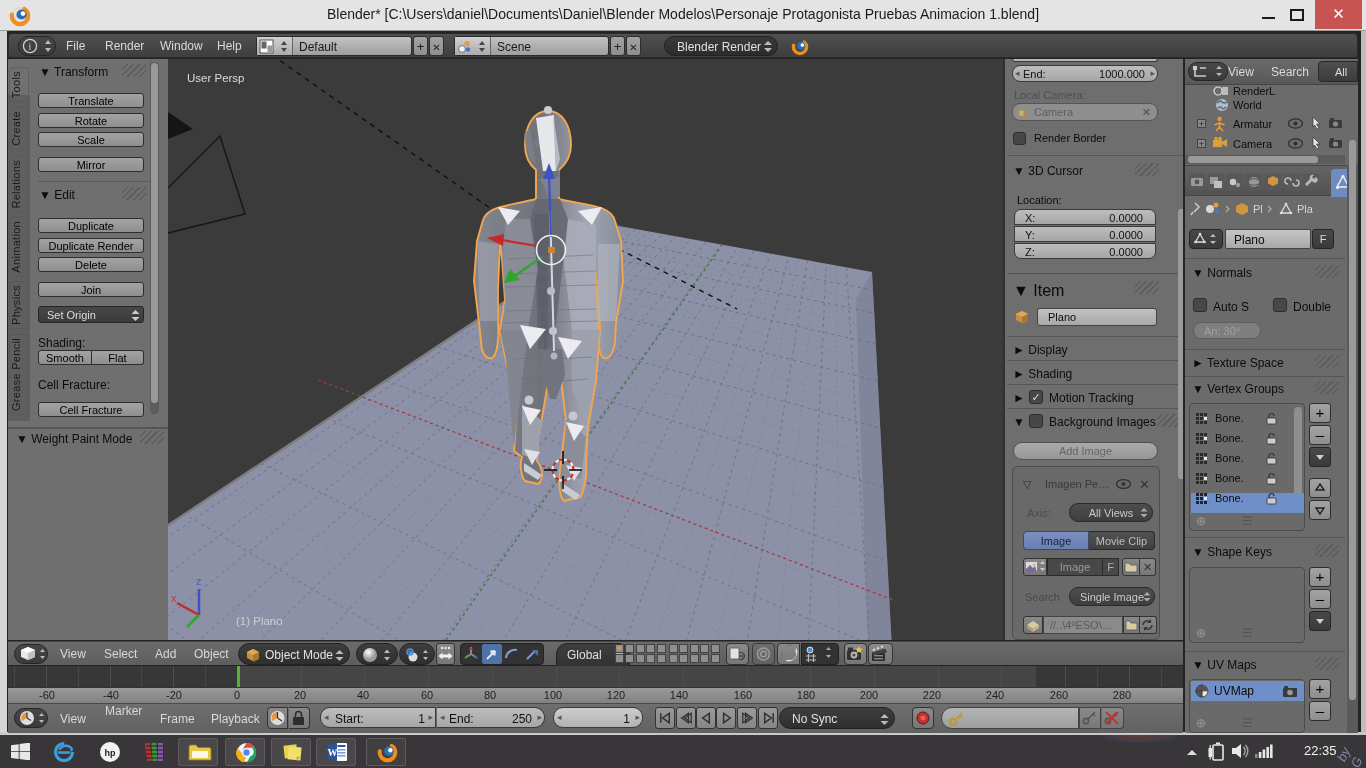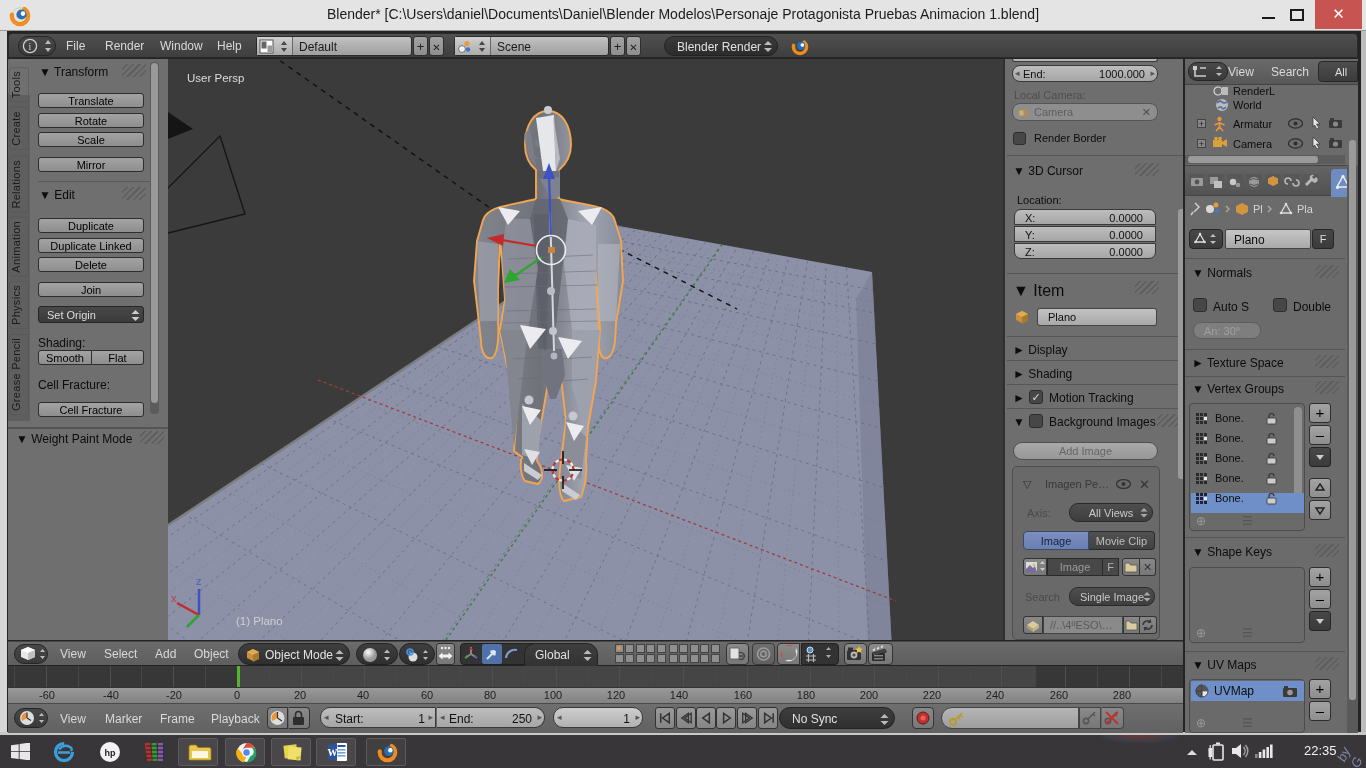--- a/index.html
+++ b/index.html
@@ -373,21 +373,21 @@
     <span class="abs blktxt" style="left:31px;top:6px">▼ Transform</span>
         <div class="abs grip" style="left:114px;top:5px"></div>
     <div class="abs btn tb" style="top:34px">Translate</div>
     <div class="abs btn tb" style="top:54px">Rotate</div>
     <div class="abs btn tb" style="top:73px">Scale</div>
     <div class="abs btn tb" style="top:98px">Mirror</div>
     <div class="abs" style="left:30px;top:122px;width:118px;height:1px;background:#5a5a5a"></div>
     <span class="abs blktxt" style="left:31px;top:129px">▼ Edit</span>
         <div class="abs grip" style="left:114px;top:128px"></div>
     <div class="abs btn tb" style="top:159px">Duplicate</div>
-    <div class="abs btn tb" style="top:179px">Duplicate Linked</div>
+    <div class="abs btn tb" style="top:179px">Duplicate Render</div>
     <div class="abs btn tb" style="top:198px">Delete</div>
     <div class="abs btn tb" style="top:223px">Join</div>
     <div class="abs dbtn tb" style="top:247px;height:17px;line-height:16px;text-align:left;padding-left:8px">Set Origin
       <svg class="abs" style="right:3px;top:2px" width="9" height="13" viewBox="0 0 9 13">
             <path d="M0.5 5l4-4 4 4zM0.5 8l4 4 4-4z" fill="#ccc"></path>
           </svg>
     </div>
     <span class="abs blktxt" style="left:30px;top:277px">Shading:</span>
     <div class="abs btn" style="left:30px;top:291px;width:54px;height:15px;border-radius:3px 0 0 3px;font-size:11px;line-height:14px">Smooth</div>
     <div class="abs btn" style="left:84px;top:291px;width:52px;height:15px;border-left:none;border-radius:0 3px 3px 0;font-size:11px;line-height:14px">Flat</div>
@@ -473,21 +473,21 @@
             <path d="M4 14a9 9 0 0111-8" stroke="#7a9cd0" stroke-width="2.2" fill="none"></path>
           </svg>
         </div>
     <div style="width:21px;height:20px">
           <svg width="20" height="20" viewBox="0 0 20 20">
             <path d="M4 15l7-7" stroke="#7a9cd0" stroke-width="2"></path>
             <path d="M9 6h6v6z" fill="#4f72ab"></path>
           </svg>
         </div>
   </div>
-  <div class="abs" style="left:516px;top:1px;width:74px;height:31px;background:linear-gradient(#3e3e3e,#2f2f2f);border:1px solid #222;border-radius:11px">
+  <div class="abs" style="left:548px;top:1px;width:74px;height:31px;background:linear-gradient(#3e3e3e,#2f2f2f);border:1px solid #222;border-radius:11px">
     <span class="abs" style="left:10px;top:4px;color:#e0e0e0">Global</span>
     <svg class="abs" style="right:5px;top:5px" width="9" height="13" viewBox="0 0 9 13">
           <path d="M0.5 5l4-4 4 4zM0.5 8l4 4 4-4z" fill="#bbb"></path>
         </svg>
   </div>
   <div class="abs" style="left:607px;top:2px;width:9px;height:9px;background:#8f8f8f;border:1px solid #444"></div>
 <div class="abs" style="left:617px;top:2px;width:9px;height:9px;background:#8f8f8f;border:1px solid #444"></div>
 <div class="abs" style="left:628px;top:2px;width:9px;height:9px;background:#8f8f8f;border:1px solid #444"></div>
 <div class="abs" style="left:638px;top:2px;width:9px;height:9px;background:#8f8f8f;border:1px solid #444"></div>
 <div class="abs" style="left:649px;top:2px;width:9px;height:9px;background:#8f8f8f;border:1px solid #444"></div>
@@ -616,21 +616,21 @@
   <div class="abs" style="left:0;top:37px;width:1175px;height:30px;background:linear-gradient(#6f6f6f,#616161);border-top:1px solid #4a4a4a;font-size:12px">
     <div class="abs dbtn" style="left:6px;top:4px;width:34px;height:20px;border-radius:10px">
       <svg width="32" height="18" viewBox="0 0 32 18">
             <circle cx="12" cy="9" r="7" fill="#ddd"></circle>
             <path d="M12 9L12 3.5A5.5 5.5 0 007.2 12z" fill="#e8953c"></path>
             <path d="M12 9V3.5M12 9l4 2.5" stroke="#333" stroke-width="1.2" fill="none"></path>
             <path d="M24 7l2.5-3 2.5 3zM24 11l2.5 3 2.5-3z" fill="#bbb"></path>
           </svg>
     </div>
     <span class="abs hdrtxt" style="left:52px;top:8px">View</span>
-    <span class="abs hdrtxt" style="left:97px;top:8px">Marker</span>
+    <span class="abs hdrtxt" style="left:97px;top:0">Marker</span>
     <span class="abs hdrtxt" style="left:152px;top:8px">Frame</span>
     <span class="abs hdrtxt" style="left:203px;top:8px">Playback</span>
     <div class="abs" style="left:259px;top:3px;width:21px;height:22px;background:linear-gradient(#8a8a8a,#777);border:1px solid #333;border-radius:4px 0 0 4px">
       <svg width="19" height="20" viewBox="0 0 19 20">
             <circle cx="9.5" cy="10" r="7" fill="#ddd"></circle>
             <path d="M9.5 10V4A6 6 0 004.3 13z" fill="#e8953c"></path>
             <path d="M9.5 10V4M9.5 10l4.5 3" stroke="#333" stroke-width="1.2" fill="none"></path>
           </svg>
     </div>
     <div class="abs" style="left:281px;top:3px;width:21px;height:22px;background:linear-gradient(#8a8a8a,#777);border:1px solid #333;border-left:none;border-radius:0 4px 4px 0">

